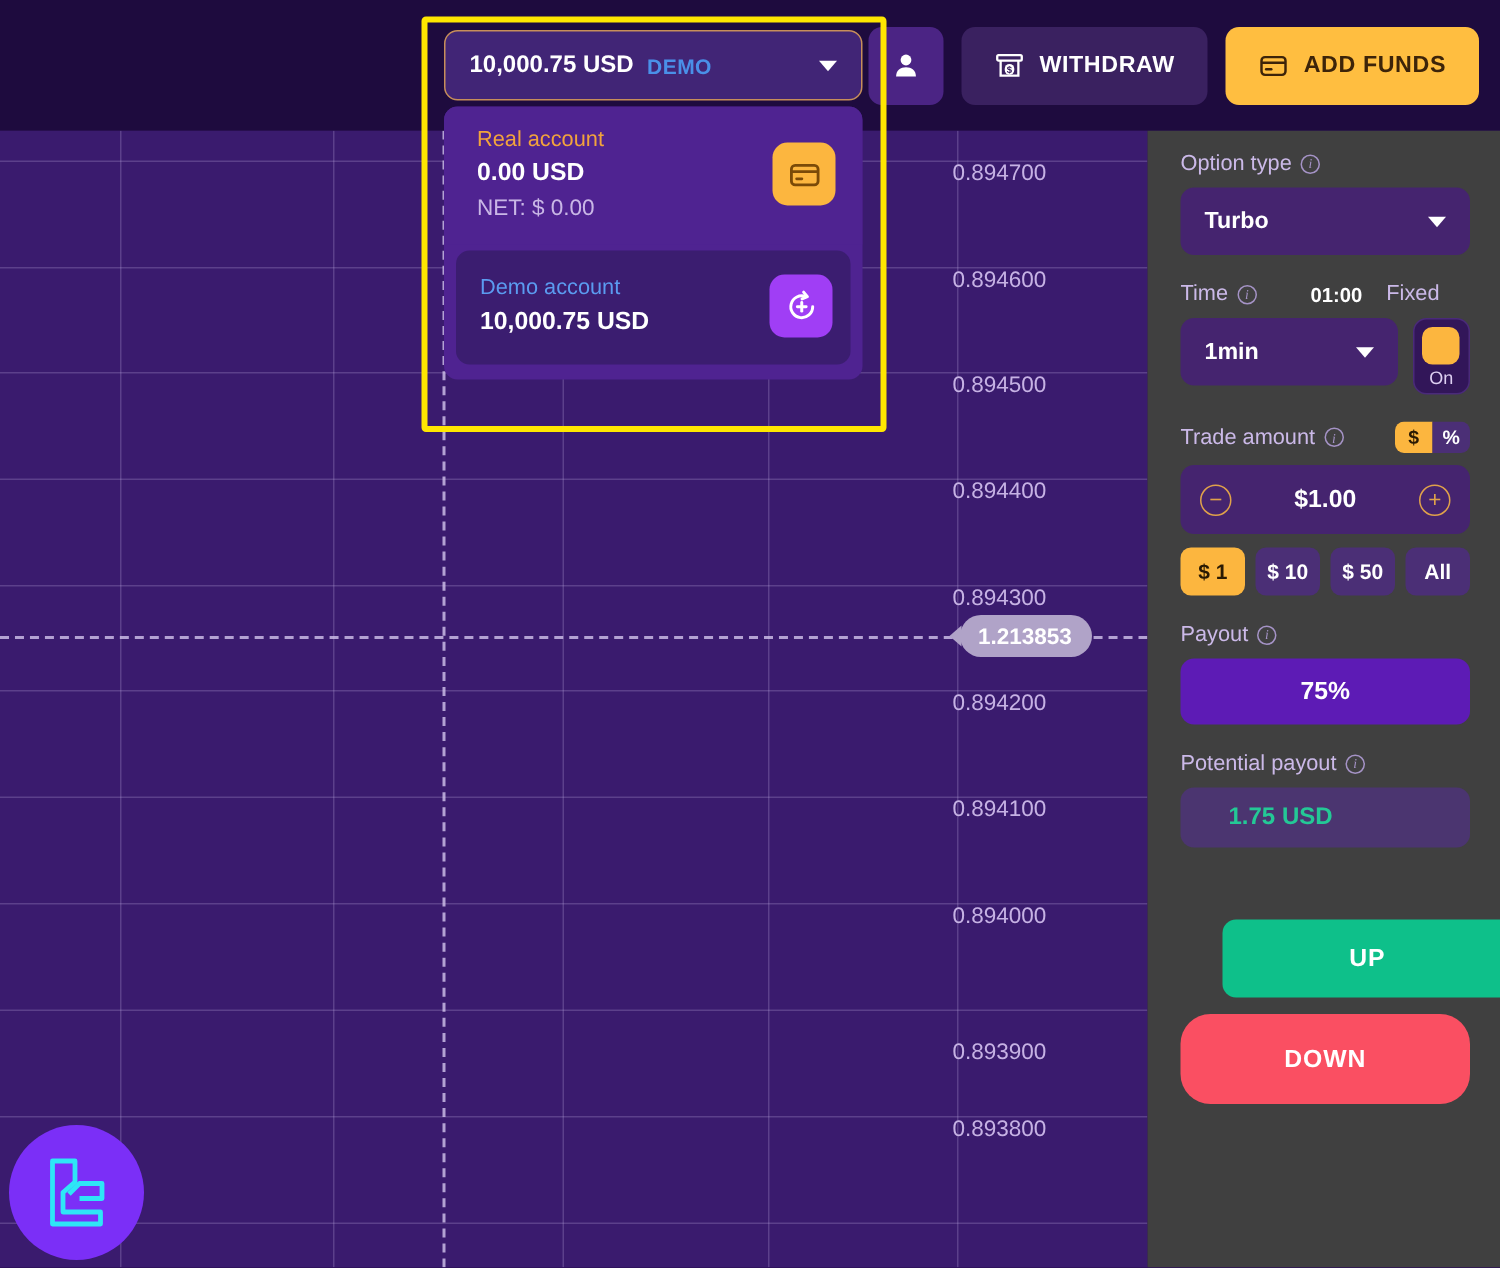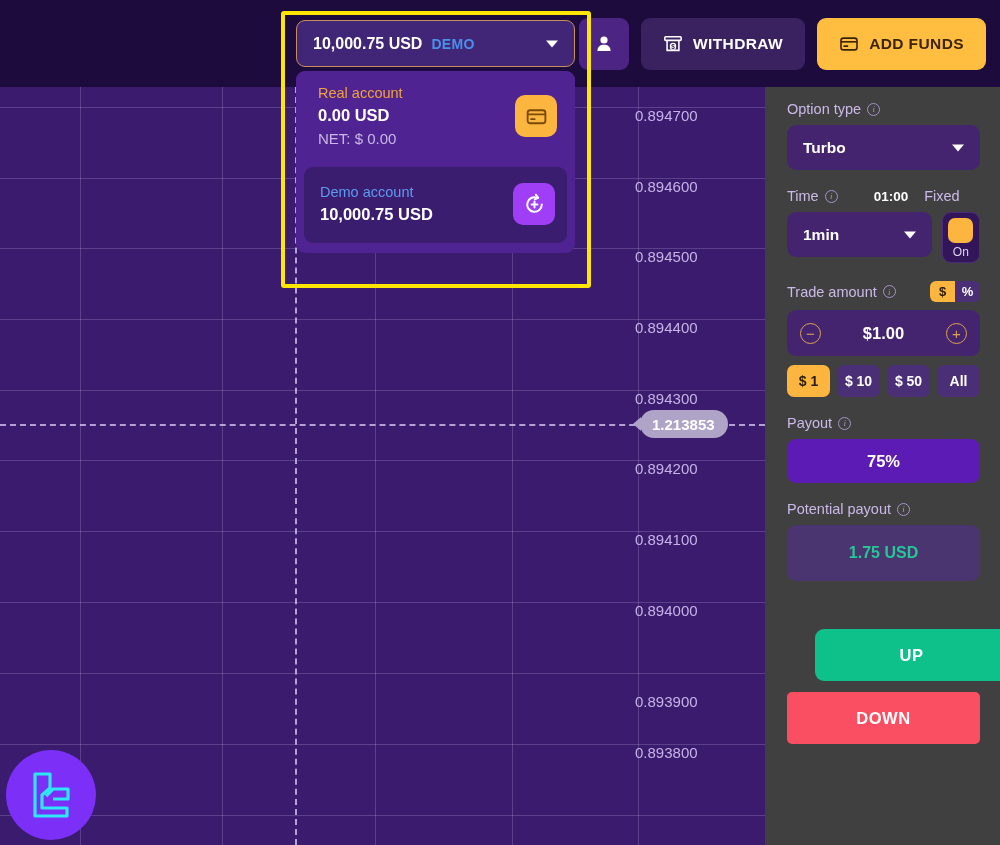--- a/index.html
+++ b/index.html
@@ -297,40 +297,40 @@
 
   .payout-box {
     width: 100%; height: 44px;
     background: #5d1bb5;
     border-radius: 9px;
     display: flex; align-items: center; justify-content: center;
   }
   .payout-box .v { color: #ffffff; font-size: 16.5px; font-weight: bold; }
 
   .potential-box {
-    width: 100%; height: 56px;
+    width: 100%; height: 40px;
     background: #4b3570;
     border-radius: 9px;
-    display: flex; align-items: center; justify-content: center;
+    display: flex; align-items: center; justify-content: flex-start; padding-left: 32px;
   }
   .potential-box .v { color: #24c896; font-size: 16px; font-weight: bold; }
 
   .up-btn {
     width: 100%; height: 52px;
     background: #0ec08a;
     border-radius: 9px;
     display: flex; align-items: center; justify-content: center;
     color: #ffffff; font-size: 16.5px; font-weight: bold; letter-spacing: .6px;
     cursor: pointer;
     margin-left: 28px;
   }
   .down-btn {
-    width: 100%; height: 52px;
+    width: 100%; height: 60px;
     background: #fa4f62;
-    border-radius: 5px;
+    border-radius: 20px;
     display: flex; align-items: center; justify-content: center;
     color: #ffffff; font-size: 16.5px; font-weight: bold; letter-spacing: .6px;
     cursor: pointer;
     margin-top: 11px;
   }
 </style>
 </head>
 <body>
 
 <div id="app">

